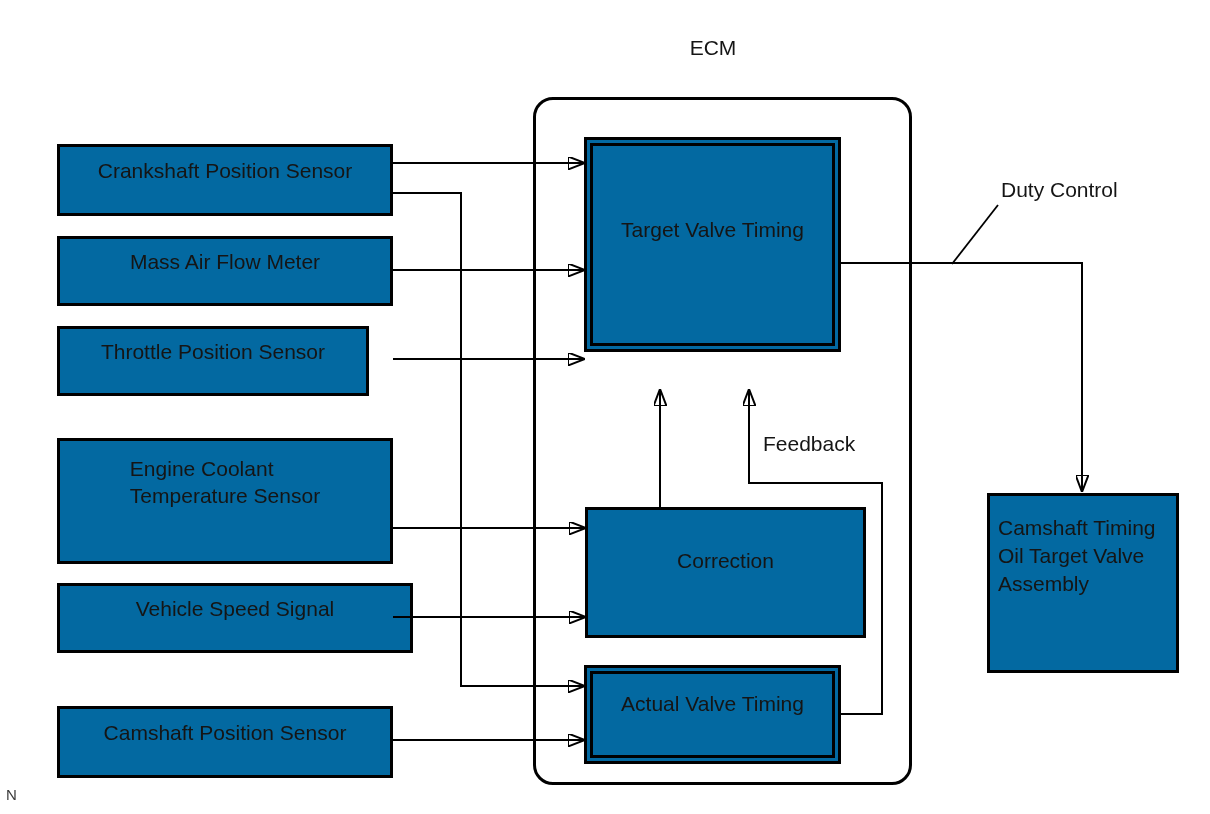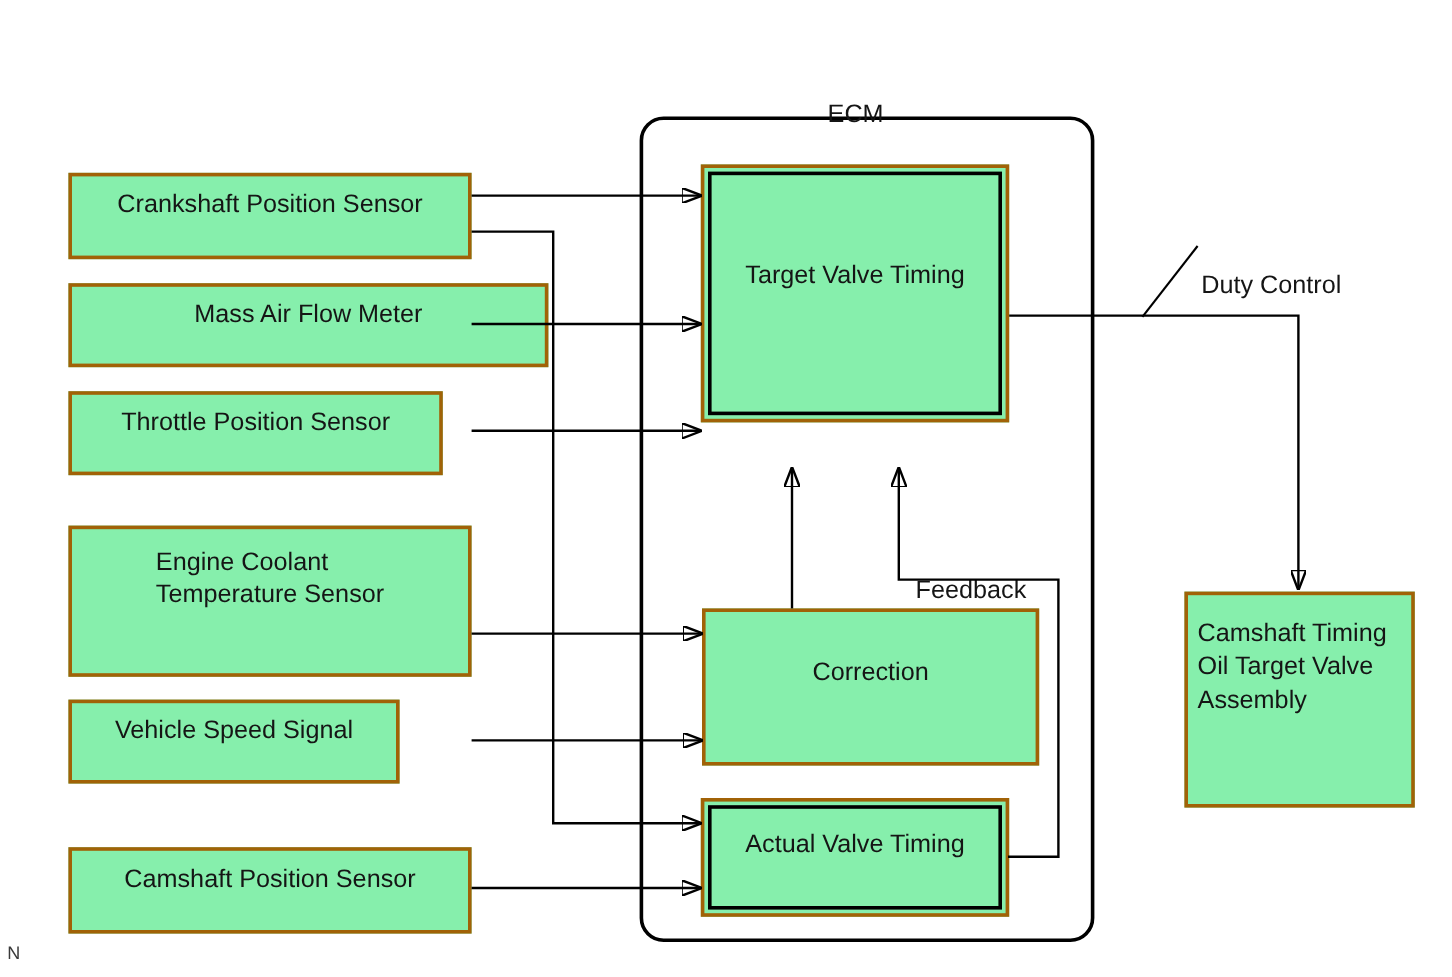--- a/index.html
+++ b/index.html
@@ -1,67 +1,67 @@
 <!DOCTYPE html>
 <html><head>
 <meta charset="utf-8">
 <style>
   html, body { margin:0; padding:0; background:#ffffff; }
   .canvas {
     position:relative; width:1210px; height:814px; background:#ffffff;
     font-family:"Liberation Sans", sans-serif; color:#151515; overflow:hidden;
   }
   .box {
-    position:absolute; box-sizing:border-box; background:#86efac;
-    border:3px solid #a16207; font-size:21px; line-height:27px;
+    position:absolute; box-sizing:border-box; background:#0369a1;
+    border:3px solid #000000; font-size:21px; line-height:27px;
     display:flex; align-items:center; justify-content:center; text-align:center;
   }
   .box.single { padding-bottom:20px; }      
   .box.double::before {
     content:""; position:absolute; inset:3px; border:3px solid #000000; pointer-events:none;
   }
   .box .lines { text-align:left; }
   .box.top-align { align-items:flex-start; padding-top:14px; padding-bottom:0; }
   .ecm-outline {
     position:absolute; box-sizing:border-box; border:3px solid #000000;
     border-radius:20px; background:transparent;
   }
   .float-label {
-    position:absolute; font-size:21px; line-height:24px; white-space:nowrap; color:#151515;margin-top:48px;
+    position:absolute; font-size:21px; line-height:24px; white-space:nowrap; color:#151515;
   }
   .corner-mark { position:absolute; font-size:15px; color:#3a3a3a; }
   .wires { position:absolute; left:0; top:0; pointer-events:none; }
   .wires path { fill:none; stroke:#000000; stroke-width:2; }
   .wires path.thin { stroke-width:1.8; }
 </style>
 </head>
 <body>
 
 <div class="canvas">
 
   <div class="box single" style="left:57px; top:144px; width:336px; height:72px;">
     <span>Crankshaft Position Sensor</span>
   </div>
 
-  <div class="box single" style="left:57px; top:236px; width:400px; height:70px;">
+  <div class="box single" style="left:57px; top:236px; width:336px; height:70px;">
     <span>Mass Air Flow Meter</span>
   </div>
 
   <div class="box single" style="left:57px; top:326px; width:312px; height:70px;">
     <span>Throttle Position Sensor</span>
   </div>
 
   <div class="box top-align" style="left:57px; top:438px; width:336px; height:126px;">
     <div class="lines">
       <div>Engine Coolant</div>
       <div>Temperature Sensor</div>
     </div>
   </div>
 
-  <div class="box single" style="left:57px; top:583px; width:276px; height:70px;">
+  <div class="box single" style="left:57px; top:583px; width:356px; height:70px;">
     <span>Vehicle Speed Signal</span>
   </div>
 
   <div class="box single" style="left:57px; top:706px; width:336px; height:72px;">
     <span>Camshaft Position Sensor</span>
   </div>
 
   <div class="ecm-outline" style="left:533px; top:97px; width:379px; height:688px;"></div>
   <div class="float-label" style="left:663px; top:36px; width:100px; text-align:center;">ECM</div>
 

